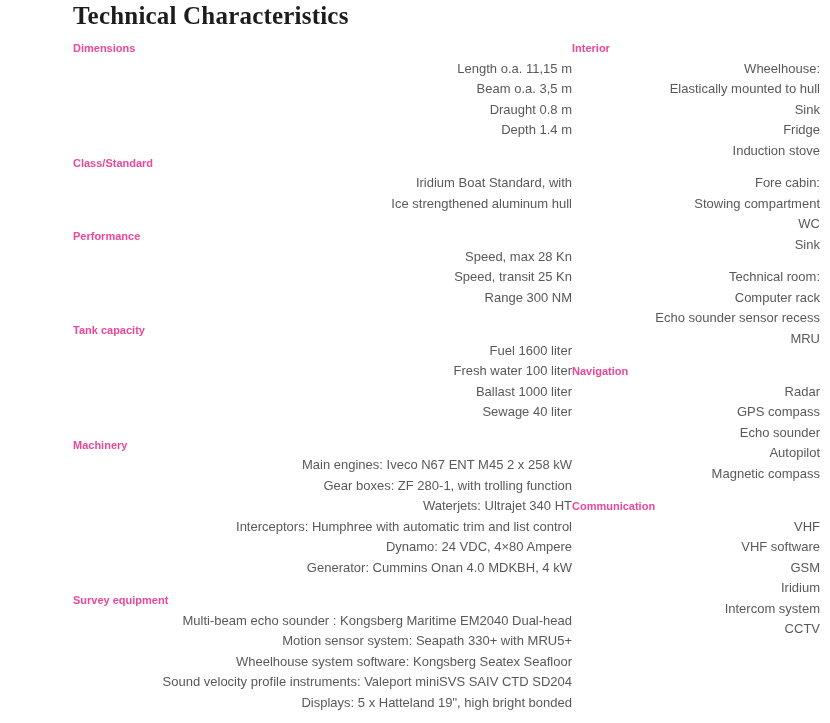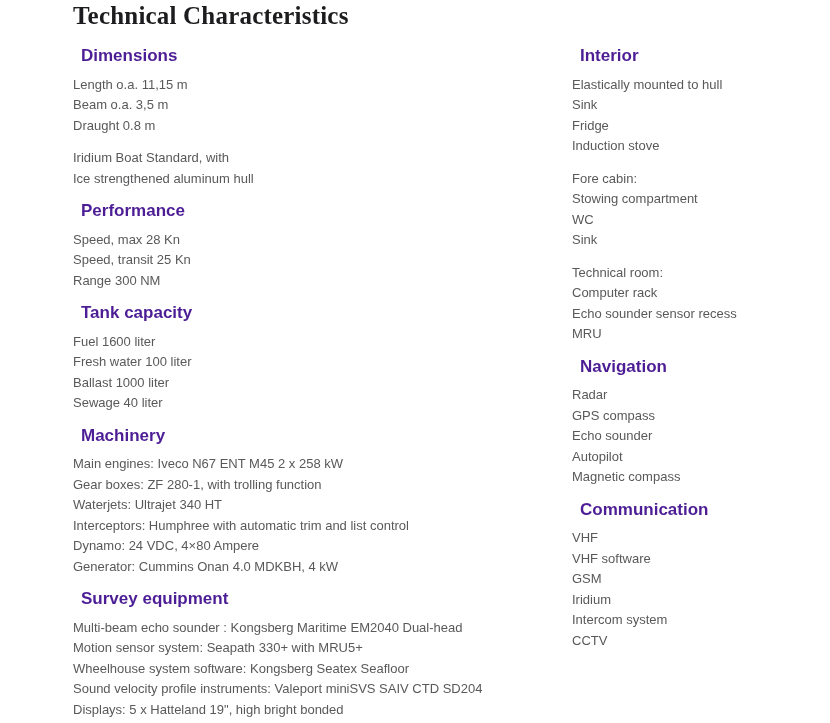--- a/index.html
+++ b/index.html
@@ -41,44 +41,47 @@
   .col-right {
     flex: 1 1 auto;
   }
   .spec-section {
     margin: 0 0 12px 0;
     font-size: 13px;
     line-height: 20.5px;
     color: #59595b;
   }
   .spec-section h3 {
-    margin: 8px;
-    font-size: 17px;
+    margin: 0;
+    font-size: 11px;
     line-height: 20.5px;
     font-weight: 700;
-    color: #4c1d95;
+    color: #ec4899;
   }
   .spec-section p {
     margin: 0;
+    text-align: right;
   }
 </style>
 </head>
 <body>
 
 <main class="page">
   <h1 class="page-title">Technical Characteristics</h1>
   <div class="cols">
     <section class="col-left" id="col-left">
         <div class="spec-section">
           <h3>Dimensions</h3>
           <p>Length o.a. 11,15 m</p>
           <p>Beam o.a. 3,5 m</p>
           <p>Draught 0.8 m</p>
+          <p>Depth 1.4 m</p>
         </div>
         <div class="spec-section">
+          <h3>Class/Standard</h3>
           <p>Iridium Boat Standard, with</p>
           <p>Ice strengthened aluminum hull</p>
         </div>
         <div class="spec-section">
           <h3>Performance</h3>
           <p>Speed, max 28 Kn</p>
           <p>Speed, transit 25 Kn</p>
           <p>Range 300 NM</p>
         </div>
         <div class="spec-section">
@@ -102,20 +105,21 @@
           <p>Multi-beam echo sounder : Kongsberg Maritime EM2040 Dual-head</p>
           <p>Motion sensor system: Seapath 330+ with MRU5+</p>
           <p>Wheelhouse system software: Kongsberg Seatex Seafloor</p>
           <p>Sound velocity profile instruments: Valeport miniSVS SAIV CTD SD204</p>
           <p>Displays: 5 x Hatteland 19", high bright bonded</p>
         </div>
       </section>
     <section class="col-right" id="col-right">
         <div class="spec-section">
           <h3>Interior</h3>
+          <p>Wheelhouse:</p>
           <p>Elastically mounted to hull</p>
           <p>Sink</p>
           <p>Fridge</p>
           <p>Induction stove</p>
         </div>
         <div class="spec-section">
           <p>Fore cabin:</p>
           <p>Stowing compartment</p>
           <p>WC</p>
           <p>Sink</p>

